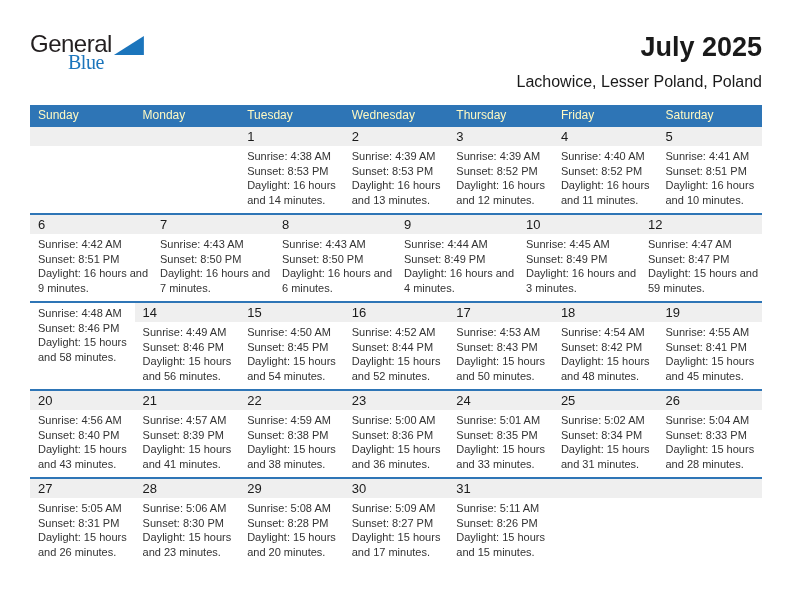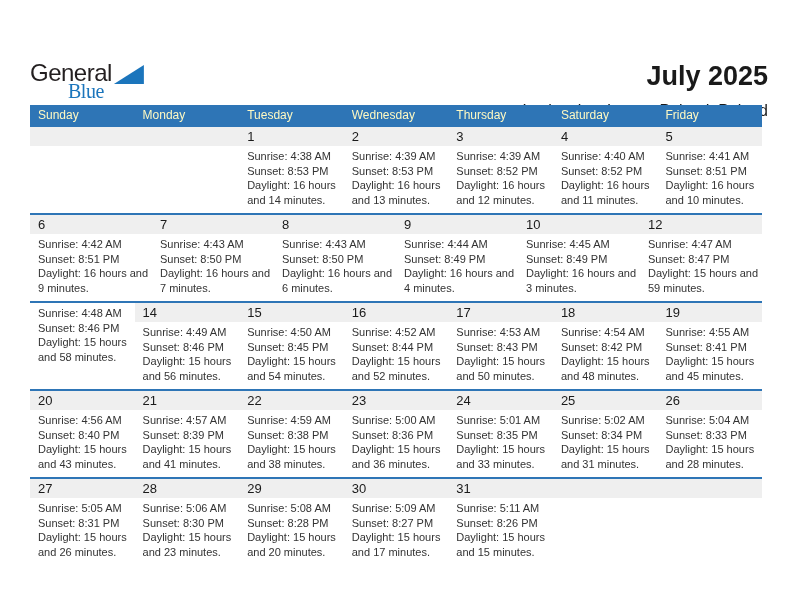--- a/index.html
+++ b/index.html
@@ -9,22 +9,22 @@
     --logo-blue:#1B75BC;
   }
   *{margin:0;padding:0;box-sizing:border-box;}
   html,body{background:#fff;}
   body{
     width:792px;height:612px;
     font-family:"Liberation Sans", sans-serif;
     position:relative;overflow:hidden;
   }
   .top-bar{
-    position:absolute;left:30px;right:24px;top:32px;
-    display:flex;justify-content:space-between;align-items:flex-start;margin-top:29px;
+    position:absolute;left:30px;right:30px;top:32px;
+    display:flex;justify-content:space-between;align-items:flex-start;
   }
   .logo{line-height:1;}
   .logo-line1{display:flex;align-items:flex-end;}
   .logo-general{
     font-size:24px;color:#231F20;letter-spacing:-0.5px;font-weight:400;
   }
   .logo-triangle{
     width:30px;height:19px;margin-left:2px;margin-bottom:1px;
     background:var(--logo-blue);
     clip-path:polygon(0 100%,100% 0,100% 100%);
@@ -75,22 +75,22 @@
   </div>
 </div>
 
 <div class="calendar">
   <div class="weekday-row">
     <div class="weekday">Sunday</div>
     <div class="weekday">Monday</div>
     <div class="weekday">Tuesday</div>
     <div class="weekday">Wednesday</div>
     <div class="weekday">Thursday</div>
+    <div class="weekday">Friday</div>
     <div class="weekday">Saturday</div>
-    <div class="weekday">Friday</div>
   </div>
   <div>
       <div class="week">
         <div class="cell">
           <div class="day-band"></div>
           <div class="details"></div>
         </div>
         <div class="cell">
           <div class="day-band"></div>
           <div class="details"></div>

